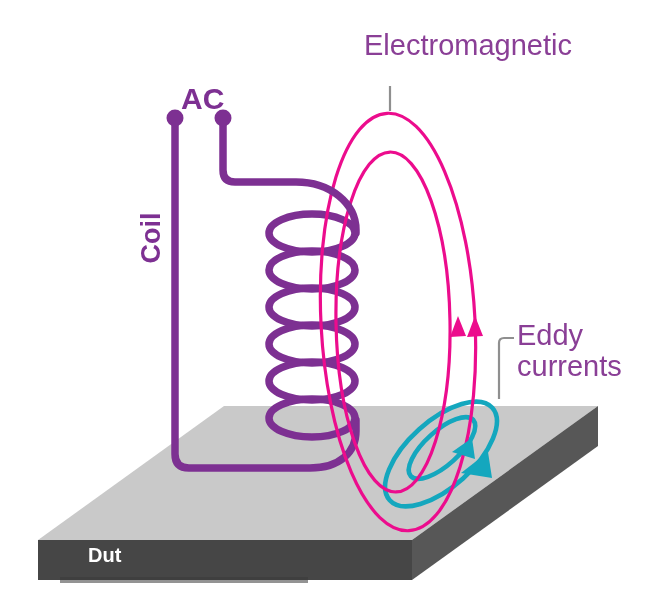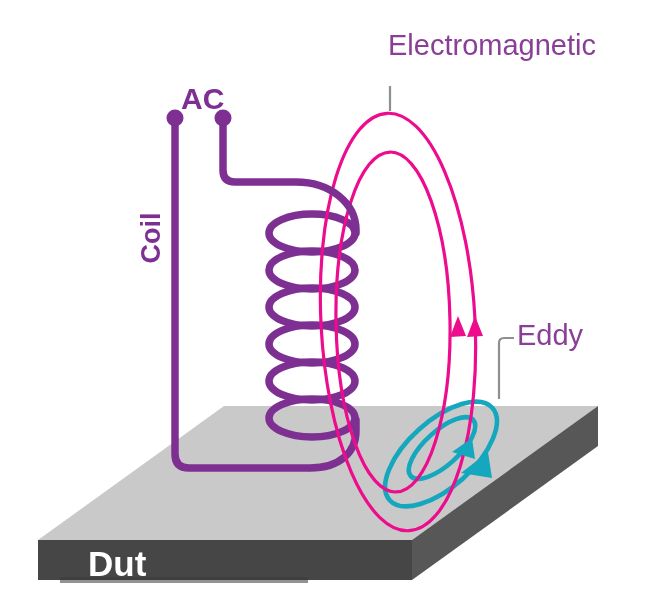--- a/index.html
+++ b/index.html
@@ -20,24 +20,24 @@
   .teal-fill{fill:var(--eddy_teal,#14a7be);stroke:none;}
   .leader{stroke:var(--leader_gray,#8f8f8f);stroke-width:2.2;fill:none;}
   .dot{fill:var(--wire_purple,#7d3092);}
   .lbl{position:absolute;color:var(--label_purple,#8a3f96);font-size:29px;line-height:31px;white-space:nowrap;}
   .lbl.bold{font-weight:bold;color:var(--wire_purple,#7d3092);}
   #coil-label{
     left:121px;top:223px;width:60px;height:30px;text-align:center;
     transform:rotate(-90deg);transform-origin:50% 50%;font-size:27px;
   }
   #ac-label{left:181px;top:83px;font-size:30px;}
-  #field-label{left:388px;top:30px;}
+  #field-label{left:364px;top:30px;}
   #eddy-label{left:517px;top:320px;}
   #dut-label{position:absolute;left:88px;top:544px;color:var(--dut_text,#ffffff);
-    font-weight:bold;font-size:35px;white-space:nowrap;}
+    font-weight:bold;font-size:20px;white-space:nowrap;}
 </style>
 </head>
 <body>
 
 <div id="stage">
 
   <svg id="diagram-svg" width="664" height="609" viewBox="0 0 664 609">
 
     <g>
       <polygon class="plate-top" points="38,540 224,406 598,406 412,540"></polygon>
@@ -86,16 +86,17 @@
   <div class="lbl bold" id="ac-label">AC</div>
 
   <div class="lbl bold" id="coil-label">Coil</div>
 
   <div class="lbl" id="field-label">
     <div>Electromagnetic</div>
   </div>
 
   <div class="lbl" id="eddy-label">
     <div>Eddy</div>
+    <div>currents</div>
   </div>
 
   <div id="dut-label">Dut</div>
 </div>
 
 </body></html>

